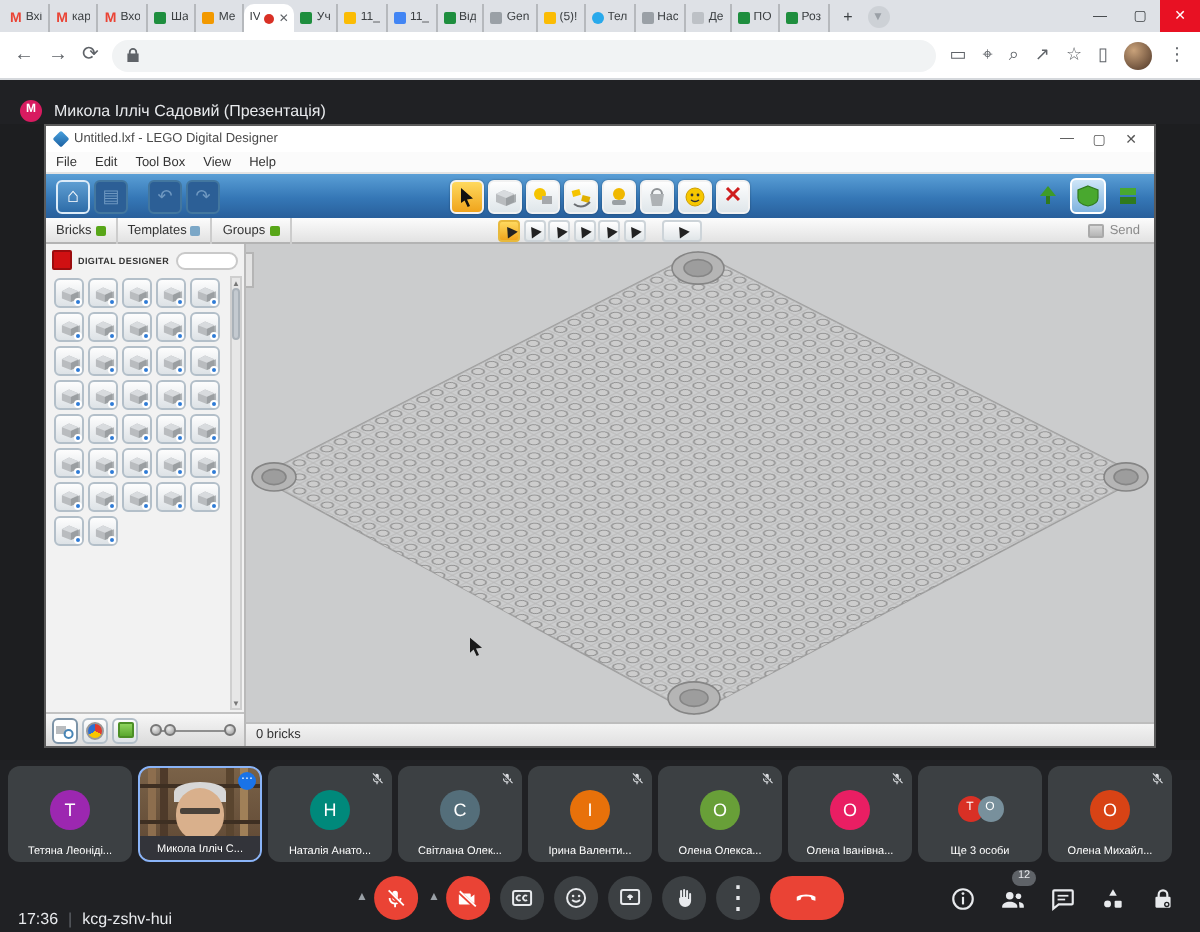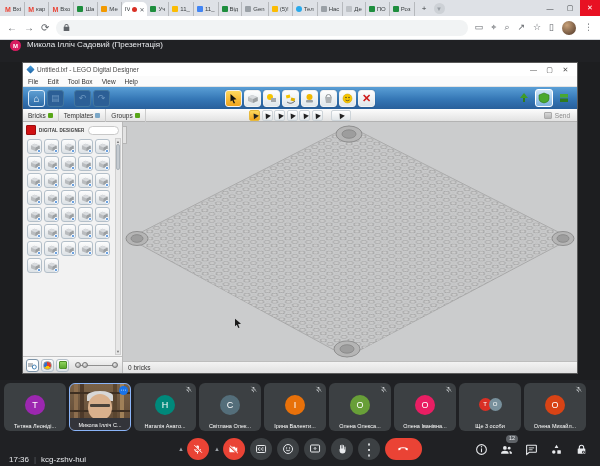--- a/index.html
+++ b/index.html
@@ -31,21 +31,21 @@
           padding:0 7px;gap:7px;border-bottom:1px solid #d5d8dc;}
   .nav-ico{color:#5f6368;font-size:10px;line-height:1;}
   .omnibox{flex:1;height:16px;background:#f1f3f4;border-radius:8px;display:flex;align-items:center;
            padding:0 7px;gap:4px;font-size:7.5px;color:#202124;}
   .mini-lock{width:7px;height:7px;}
   .nav-right{display:flex;align-items:center;gap:8px;}
   .nav-right .nav-ico{font-size:9px;}
   .nav-avatar{width:14px;height:14px;border-radius:50%;background:radial-gradient(circle at 35% 30%,#c9a27a,#6b4f3a 75%);}
 
   
-  .banner{position:absolute;top:40px;left:0;right:0;height:30px;display:flex;align-items:flex-start;gap:6px;padding-left:10px;}
+  .banner{position:absolute;top:40px;left:0;right:0;height:30px;display:flex;align-items:center;gap:6px;padding-left:10px;}
   .banner-avatar{width:11px;height:11px;border-radius:50%;display:grid;place-items:center;color:#fff;font-size:6px;font-weight:bold;}
   .banner-name{font-size:8px;color:#e8eaed;}
 
   
   .share{position:absolute;top:62px;left:0;right:0;height:318px;background:#1d1e20;}
   .ldd{position:absolute;left:22px;top:0;width:556px;height:312px;background:#fff;border:1px solid #5a5a5a;
        display:flex;flex-direction:column;}
   .ldd-titlebar{height:13px;display:flex;align-items:center;gap:3px;padding:0 4px;background:#fff;flex:0 0 auto;}
   .ldd-appicon{width:7px;height:7px;background:linear-gradient(135deg,#4aa3e0,#1b5fa0);border-radius:1px;transform:rotate(45deg) scale(.85);}
   .ldd-title{font-size:6.5px;color:#4a4a4a;white-space:nowrap;}

